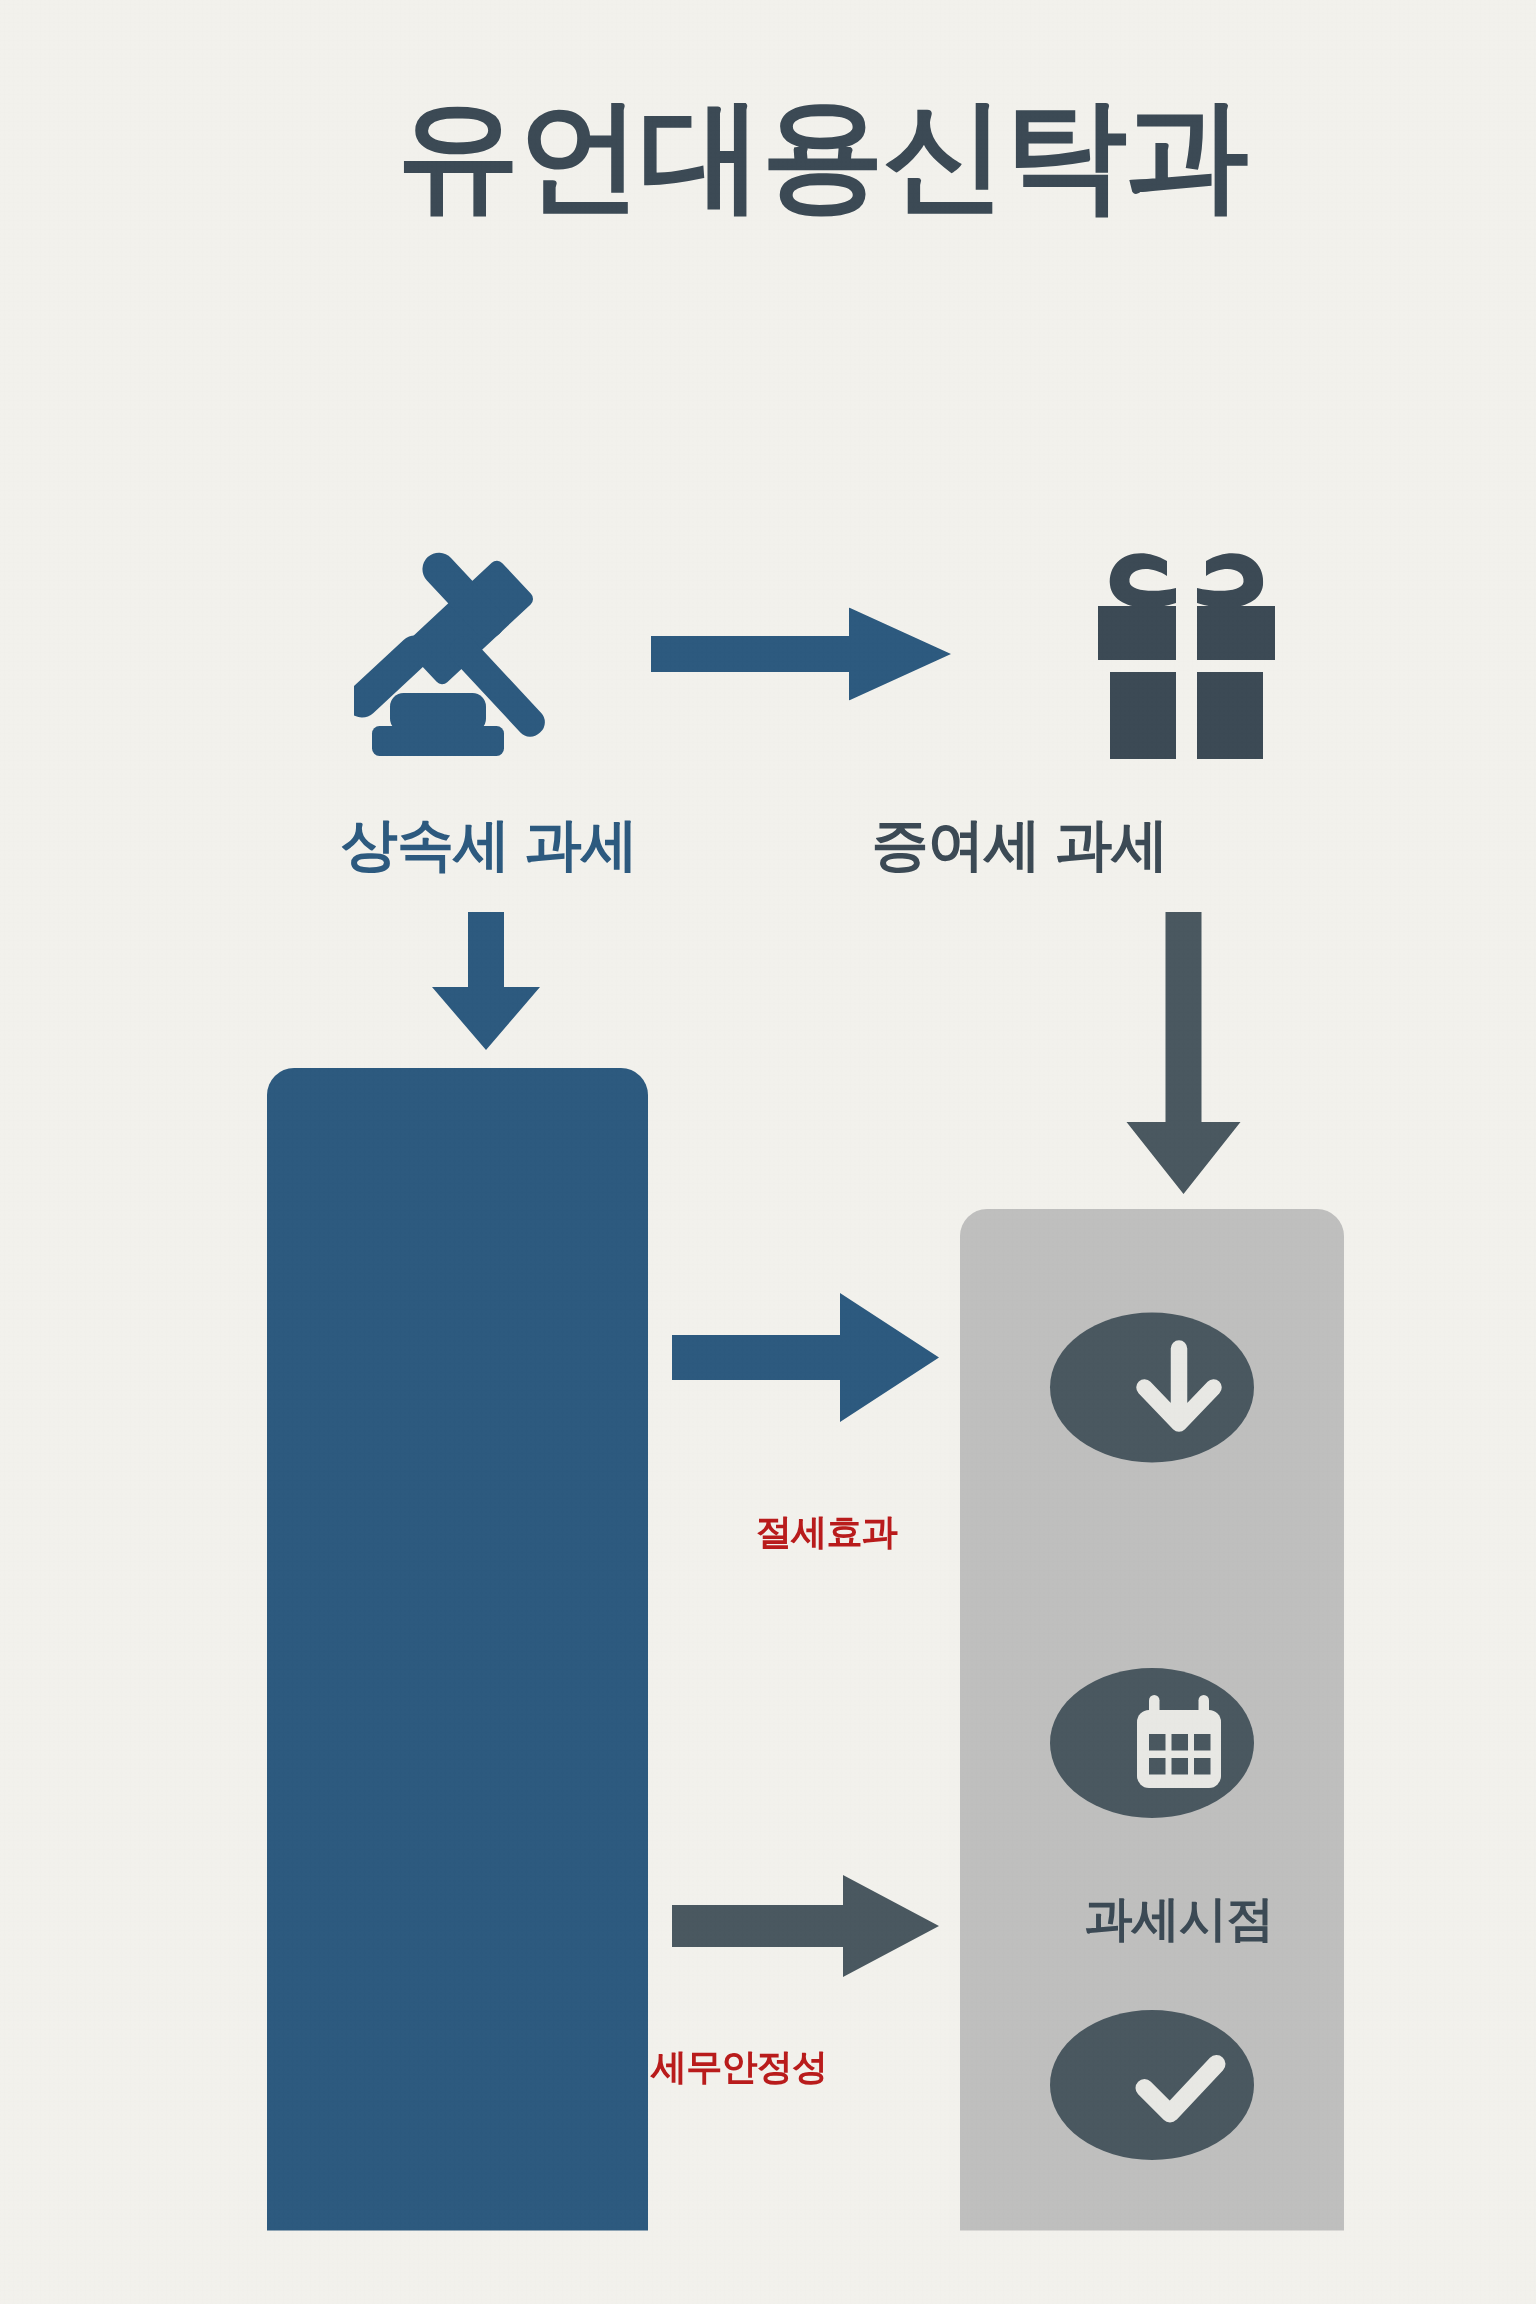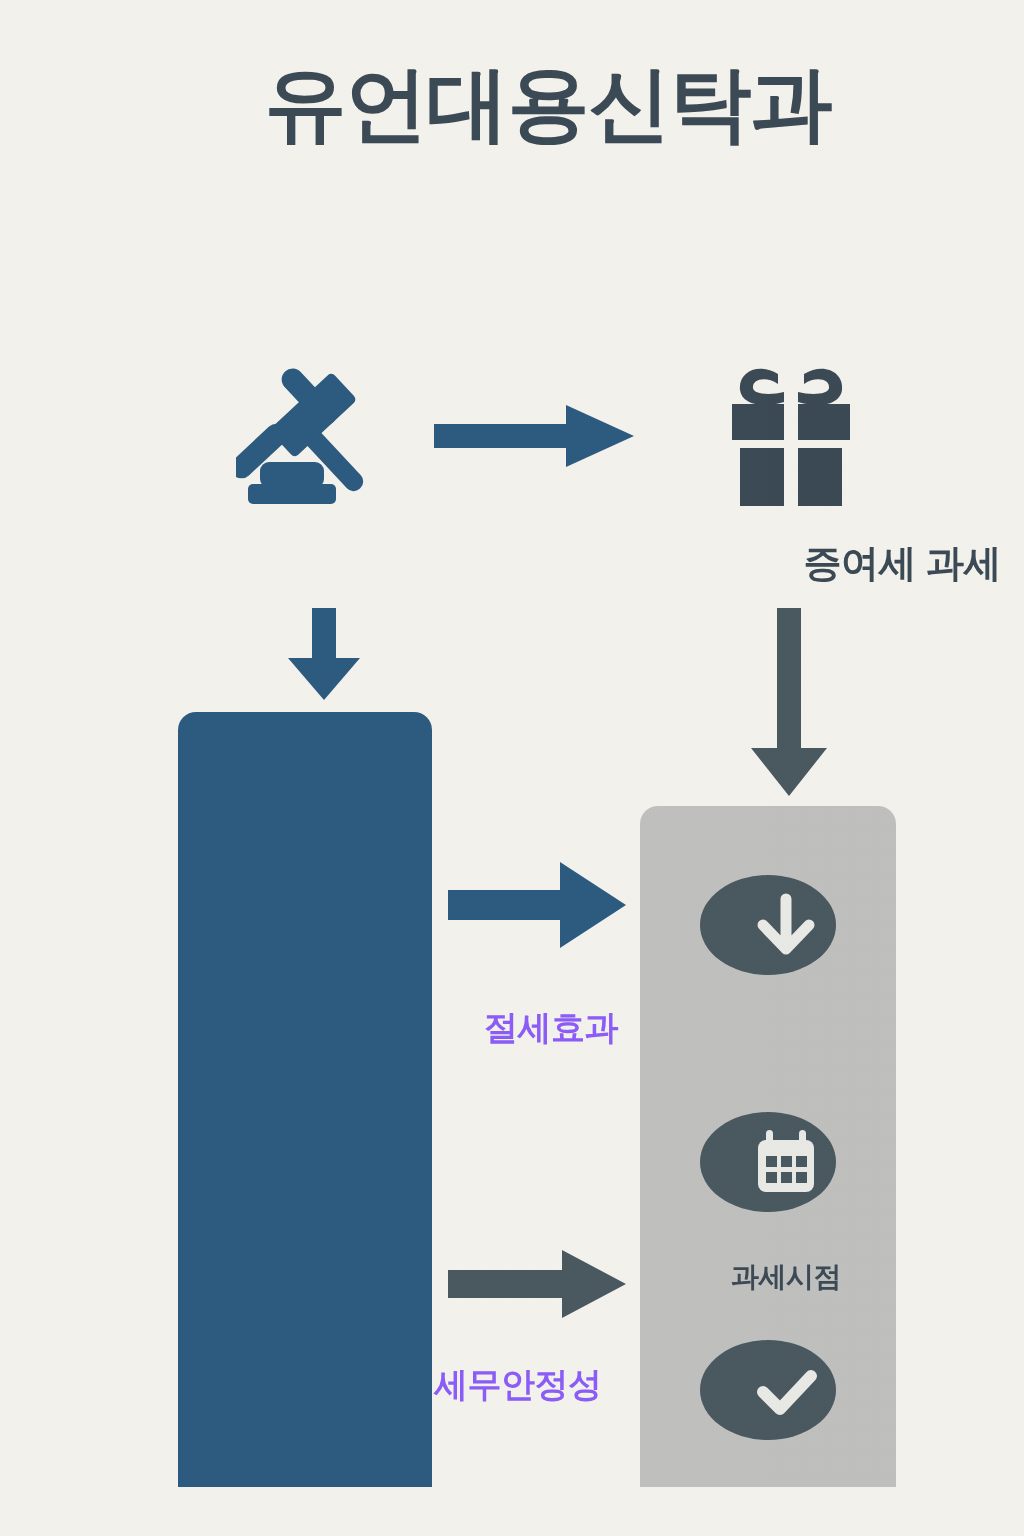--- a/index.html
+++ b/index.html
@@ -61,21 +61,21 @@
     font-size: 38px;
     font-weight: 700;
     letter-spacing: -0.5px;
     white-space: nowrap;
   }
   #caption-inheritance {
     left: 0px; top: 538px; width: 580px; text-align: center;
     color: #2d5a7f;
   }
   #caption-gift {
-    left: 545px; top: 538px; width: 420px; text-align: right;
+    left: 545px; top: 538px; width: 420px; text-align: left;
     color: #3c4a55;
   }
 
   
   #arrow-down-left  { left: 238px; top: 608px; width: 100px; height: 92px; }
   #arrow-down-right { left: 703px; top: 608px; width: 100px; height: 188px; }
 
   
   #panel-trust {
     left: 178px;
@@ -92,25 +92,25 @@
     height: 681px;
     background: #bfbfbe;
     border-radius: 18px 18px 0 0;
   }
 
   
   #arrow-mid-top   { left: 412px; top: 860px;  width: 178px; height: 90px; }
   #arrow-mid-bot   { left: 412px; top: 1248px; width: 178px; height: 72px; }
 
   .mid-label {
-    font-size: 34px;
+    font-size: 24px;
     font-weight: 700;
     letter-spacing: -0.5px;
     white-space: nowrap;
-    color: #8b5cf6;
+    color: #b91c1c;
   }
   #label-tax-saving { left: 400px; top: 1005px; width: 230px; text-align: center; }
   #label-stability  { left: 398px; top: 1362px; width: 240px; }
 
   
   .badge {
     width: 100px;
     height: 100px;
     border-radius: 50%;
     background: #4a5860;
@@ -118,21 +118,21 @@
     align-items: center;
     justify-content: center;
   }
   #badge-down     { left: 700px; top: 875px; }
   #badge-calendar { left: 700px; top: 1112px; }
   #badge-check    { left: 700px; top: 1340px; }
 
   #label-tax-point {
     left: 640px; top: 1258px; width: 220px;
     text-align: center;
-    font-size: 28px;
+    font-size: 32px;
     font-weight: 700;
     letter-spacing: -0.5px;
     color: #3c4a55;
     white-space: nowrap;
   }
 </style>
 </head>
 <body>
 
 <div id="canvas">
@@ -174,20 +174,21 @@
 
         <rect x="16" y="42" width="52" height="36"></rect>
         <rect x="82" y="42" width="52" height="36"></rect>
 
         <rect x="24" y="86" width="44" height="58"></rect>
         <rect x="82" y="86" width="44" height="58"></rect>
       </g>
     </svg>
   </div>
 
+  <div id="caption-inheritance" class="abs caption">상속세 과세</div>
   <div id="caption-gift" class="abs caption">증여세 과세</div>
 
   <div id="arrow-down-left" class="abs">
     <svg viewBox="0 0 100 92" width="100" height="92">
       <path d="M38 0 L62 0 L62 50 L86 50 L50 92 L14 50 L38 50 Z" fill="#2d5a7f"></path>
     </svg>
   </div>
 
   <div id="arrow-down-right" class="abs">
     <svg viewBox="0 0 100 188" width="100" height="188">

